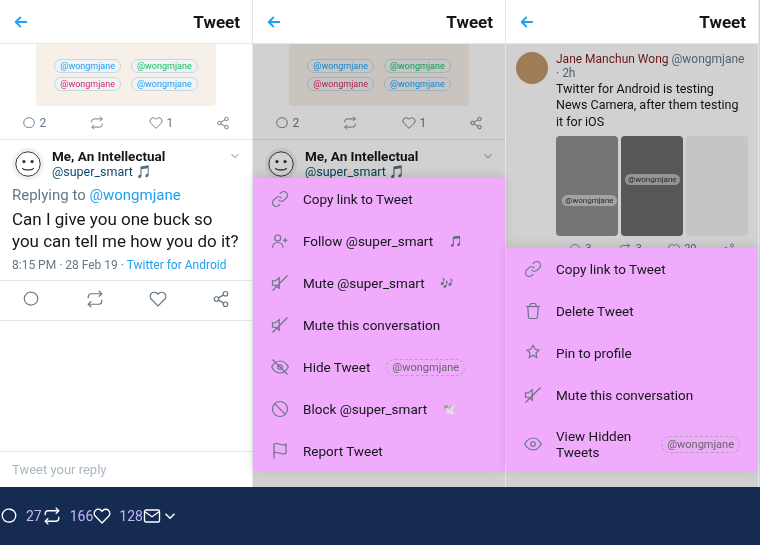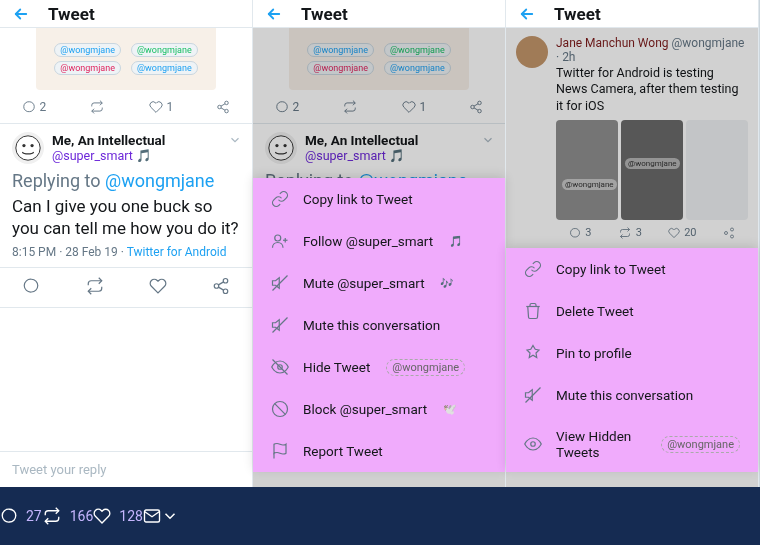--- a/index.html
+++ b/index.html
@@ -1,36 +1,36 @@
 <!DOCTYPE html>
 <html><head>
 <meta charset="utf-8">
 <style>
   * { box-sizing: border-box; margin: 0; padding: 0; }
   body { font-family: -apple-system, BlinkMacSystemFont, "Segoe UI", Roboto, Arial, sans-serif; width: 760px; height: 545px; overflow: hidden; background: #ccd6dd; position: relative; }
   .panels { display: flex; width: 760px; height: 487px; }
   .panel { width: 253px; height: 487px; background: #fff; position: relative; display: flex; flex-direction: column; border-right: 1px solid #e1e8ed; }
   .panel.dim::after { content:""; position:absolute; inset:0; background:rgba(0,0,0,0.18); pointer-events:none; }
-  .header { display:flex; align-items:center; height:28px; padding:0 12px; gap:18px; border-bottom:1px solid #e1e8ed; background:#fff; position:relative; z-index:2; }
+  .header { display:flex; align-items:center; height:44px; padding:0 12px; gap:18px; border-bottom:1px solid #e1e8ed; background:#fff; position:relative; z-index:2;justify-content:space-between; }
   .header .title { font-size:17px; font-weight:700; color:#14171a; }
   .back-icon svg { display:block; }
   .img-preview { margin:0 auto; width:180px; height:62px; background:#f7f0e8; border-radius:0 0 4px 4px; display:flex; flex-wrap:wrap; align-content:center; justify-content:center; gap:4px 10px; padding:6px; font-size:10px; }
   .wm-tag { color:#1da1f2; border:1px solid #c9d6df; border-radius:10px; padding:1px 5px; background:#eef3f6; font-size:9px; }
   .wm-tag.green { color:#17bf63; }
   .wm-tag.red { color:#e0245e; }
   .action-row { display:flex; align-items:center; justify-content:space-around; height:34px; color:#657786; font-size:12px; border-bottom:1px solid #e1e8ed; }
   .action-item { display:flex; align-items:center; gap:4px; }
   .tweet { padding:8px 12px 0 12px; position:relative; }
   .author { display:flex; gap:8px; }
   .avatar { width:32px; height:32px; border-radius:50%; background:#f0f0f0; display:flex; align-items:center; justify-content:center; font-size:16px; flex-shrink:0; overflow:hidden; }
   .avatar.jane { background:#c4966b; }
   .author-name { font-weight:700; font-size:13.5px; color:#14171a; }
-  .author-handle { font-size:12.5px; color:#6d28d9; }
+  .author-handle { font-size:12.5px; color:#0c4a6e; }
   .caret { position:absolute; right:10px; top:8px; color:#aab8c2; }
-  .replying { font-size:18px; color:#657786; margin:6px 0 2px; padding:0 12px; }
+  .replying { font-size:15px; color:#657786; margin:6px 0 2px; padding:0 12px; }
   .replying a { color:#1da1f2; text-decoration:none; }
   .tweet-text { font-size:17px; color:#14171a; line-height:1.3; padding:2px 12px 6px; }
   .meta { font-size:12px; color:#657786; padding:0 12px 8px; border-bottom:1px solid #e1e8ed; }
   .meta .src { color:#1da1f2; }
   .big-actions { display:flex; justify-content:space-around; align-items:center; height:40px; color:#657786; border-bottom:1px solid #e1e8ed; }
   .reply-box { margin-top:auto; border-top:1px solid #e1e8ed; padding:10px 12px; font-size:13px; color:#aab8c2; background:#fff; }
   
   .card { padding:8px 10px 6px; border-bottom:1px solid #e1e8ed; display:flex; gap:8px; }
   .card .content { flex:1; min-width:0; }
   .card .line1 { font-size:12px; color:#657786; }

